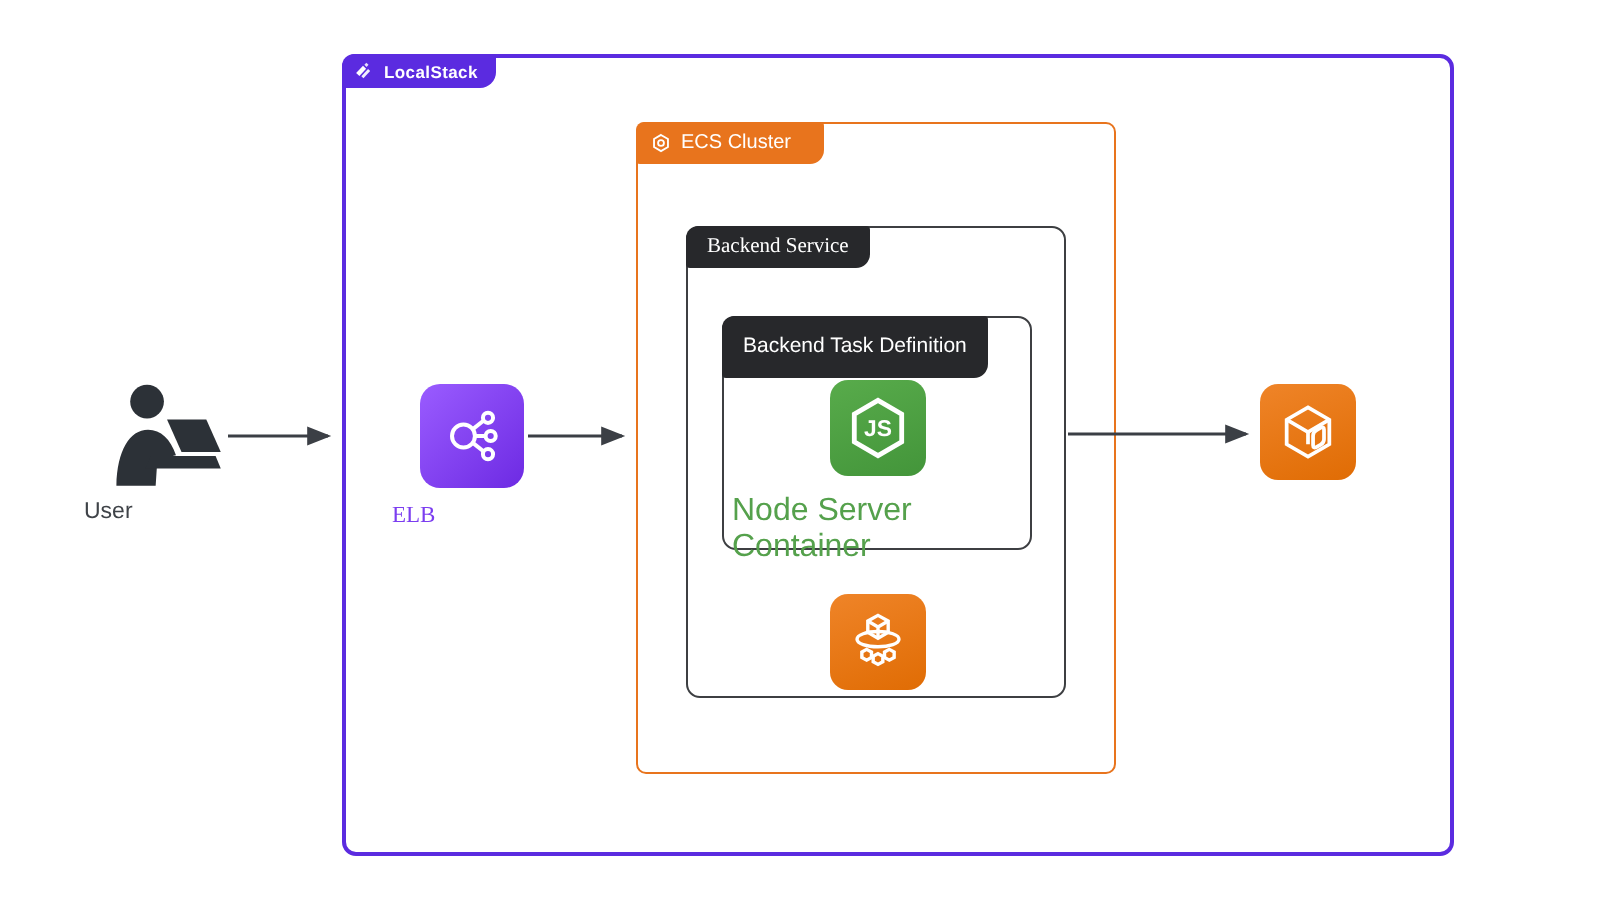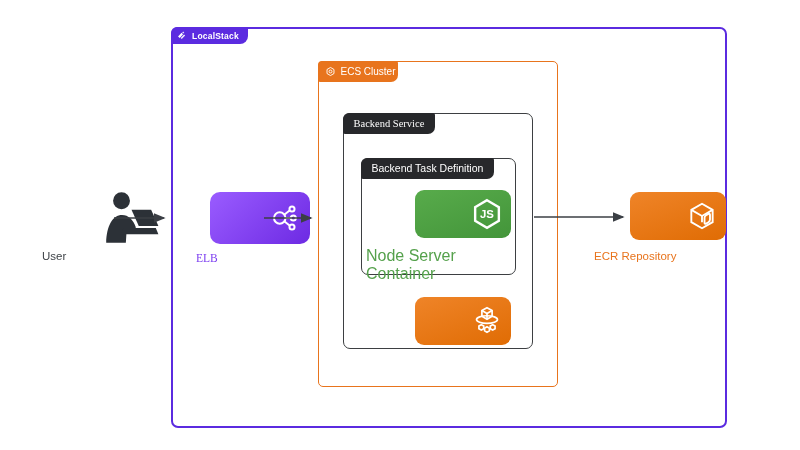--- a/index.html
+++ b/index.html
@@ -16,29 +16,29 @@
             border:1.5px solid #3d3f42;border-radius:7px;font-family:Liberation Serif, serif;}
   #box-btd{left:361px;top:158px;width:155px;height:117px;
            border:1.5px solid #3d3f42;border-radius:7px;}
 
   
   .tab{position:absolute;display:flex;align-items:center;gap:5px;color:#fff;
        box-sizing:border-box;white-space:nowrap;}
   #tab-localstack{left:-2px;top:-2px;height:17px;padding:0 9px 0 5px;
                   background:#5b2be0;border-radius:6px 2px 8px 2px;
                   font-size:8.5px;font-weight:700;letter-spacing:.2px;}
-  #tab-ecs{left:-1.5px;top:-1.5px;height:21px;padding:0 2px 0 7px;
+  #tab-ecs{left:-1.5px;top:-1.5px;height:21px;padding:0 16px 0 7px;
            background:#e8741d;border-radius:4px 2px 7px 2px;font-size:10px;}
   #tab-bsvc{left:-1.5px;top:-1.5px;height:21px;padding:0 11px;
             background:#27282b;border-radius:6px 2px 7px 2px;font-size:10.5px;}
-  #tab-btd{left:-1.5px;top:-1.5px;height:21px;padding:0 11px;
+  #tab-btd{left:-1.5px;top:-1.5px;height:31px;padding:0 11px;
            background:#27282b;border-radius:6px 2px 7px 2px;font-size:10.5px;}
 
   
-  .nodeicon{position:absolute;display:flex;align-items:center;justify-content:center;padding-left:48px;}
+  .nodeicon{position:absolute;display:flex;align-items:center;justify-content:center;}
   #icon-elb{left:210px;top:192px;width:52px;height:52px;border-radius:10px;
             background:linear-gradient(135deg,#9a5cff,#6d2ae3);}
   #icon-node{left:415px;top:190px;width:48px;height:48px;border-radius:9px;
              background:linear-gradient(160deg,#58ab4b,#43953a);}
   #icon-ecssvc{left:415px;top:297px;width:48px;height:48px;border-radius:9px;
                background:linear-gradient(160deg,#ef8428,#e06c04);}
   #icon-ecr{left:630px;top:192px;width:48px;height:48px;border-radius:9px;
             background:linear-gradient(160deg,#ef8428,#e06c04);}
   #icon-user{left:52px;top:191px;width:62px;height:52px;background:transparent;}
 
@@ -139,21 +139,20 @@
 
   <div class="nodeicon" id="icon-ecr">
     <svg width="32" height="32" viewBox="0 0 24 24" fill="none" stroke="#fff" stroke-width="1.4">
       <path d="M12 2.8l8 4.6v9.2l-8 4.6-8-4.6V7.4z"></path>
       <path d="M4 7.4l8 4.6 8-4.6"></path>
       <path d="M12 12v9.2" opacity=".0"></path>
       <path d="M12 12v4.6"></path>
       <path d="M13.9 13.4c0-.8.5-1.6 1.2-2l1.7-1c.7-.4 1.2-.1 1.2.7v3.6c0 .8-.5 1.6-1.2 2l-1.7 1c-.7.4-1.2.1-1.2-.7z"></path>
     </svg>
   </div>
-  <div class="caption" id="cap-ecr">ECR Repository</div>
 
   <svg id="arrow-layer">
     <defs>
       <marker id="ah" markerWidth="9" markerHeight="8" refX="6.5" refY="3" orient="auto">
         <path d="M0 0L7.5 3L0 6z" fill="#3b3f45"></path>
       </marker>
     </defs>
     <line x1="114" y1="218" x2="164" y2="218" stroke="#3b3f45" stroke-width="1.6" marker-end="url(#ah)"></line>
     <line x1="264" y1="218" x2="311" y2="218" stroke="#3b3f45" stroke-width="1.6" marker-end="url(#ah)"></line>
     <line x1="534" y1="217" x2="623" y2="217" stroke="#3b3f45" stroke-width="1.6" marker-end="url(#ah)"></line>

